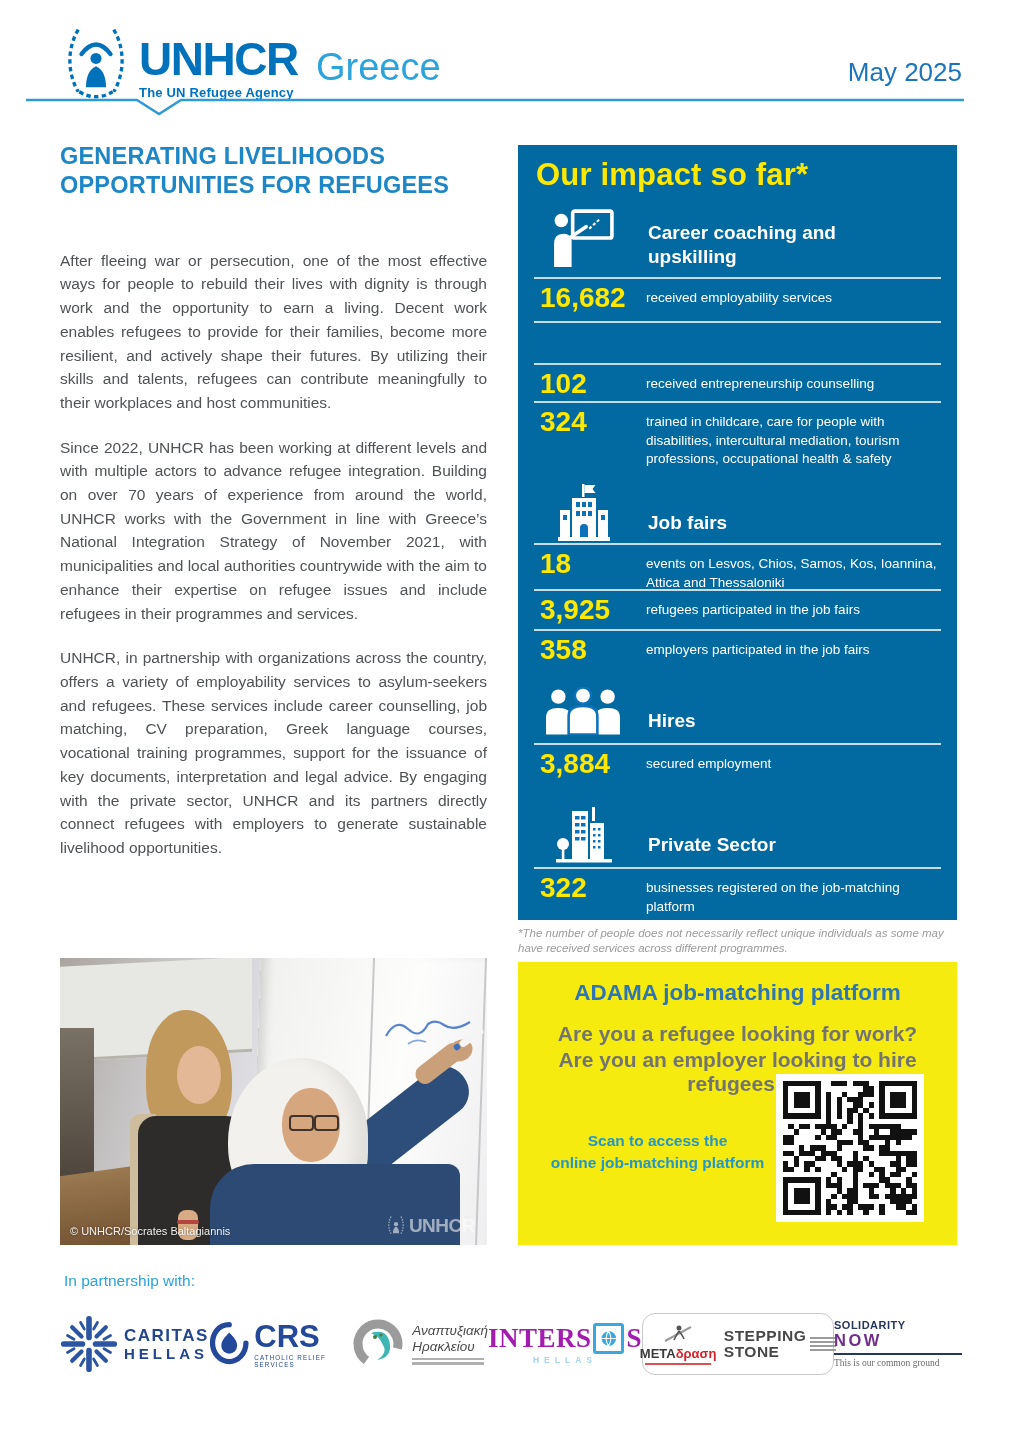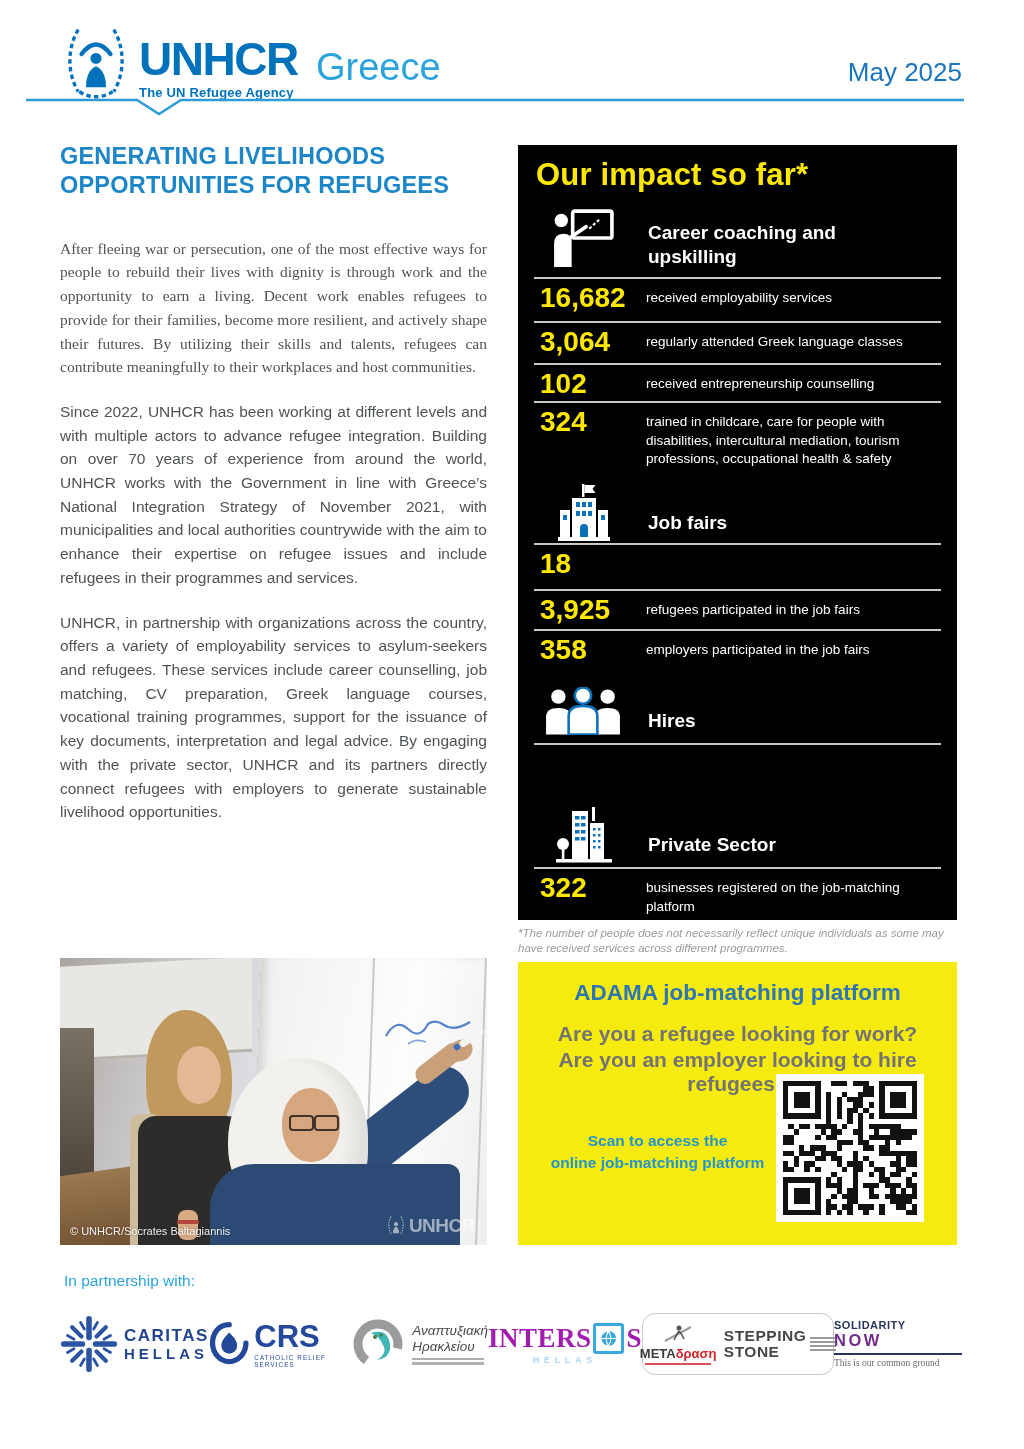--- a/index.html
+++ b/index.html
@@ -11,23 +11,23 @@
   .org-text{margin-left:7px;margin-top:14px;}
   .org-name{font-size:46px;font-weight:800;color:#0072BC;letter-spacing:-1.5px;line-height:0.95;}
   .org-tagline{font-size:13px;font-weight:700;color:#0072BC;margin-top:3px;letter-spacing:0.2px;}
   .country{position:absolute;left:316px;top:46px;font-size:38px;font-weight:400;color:#2BA3DC;}
   .date{position:absolute;right:62px;top:57px;font-size:26px;color:#1B75BC;}
   .header-rule{position:absolute;left:26px;top:98px;}
   
   .article{position:absolute;left:60px;top:142px;width:427px;}
   .article-title{font-size:23.5px;font-weight:700;color:#1D86C7;line-height:1.25;letter-spacing:0.2px;}
   .article p{margin:0 0 21px;font-size:15.5px;line-height:1.53;color:#4F5356;text-align:justify;}
-  .article p:first-of-type{margin-top:36px;font-family:Liberation Serif, serif;}
+  .article p:first-of-type{margin-top:48px;}
   
-  .impact{position:absolute;left:518px;top:145px;width:439px;height:775px;background:#000000;box-sizing:border-box;}
+  .impact{position:absolute;left:518px;top:145px;width:439px;height:775px;background:#0369a1;box-sizing:border-box;}
   .impact-title{position:absolute;left:18px;top:12px;font-size:31px;font-weight:800;color:#FFE800;letter-spacing:0.2px;}
   .sec-icon{position:absolute;}
   .sec-title{position:absolute;left:130px;width:250px;font-size:19px;font-weight:700;color:#fff;line-height:1.26;}
   .impact-hr{position:absolute;left:16px;width:407px;border-top:2px solid rgba(255,255,255,0.78);}
   .stat-row{position:absolute;left:16px;width:407px;display:flex;align-items:flex-start;}
   .stat-value{width:112px;font-size:28px;font-weight:700;color:#FFE800;line-height:1.1;padding-left:6px;box-sizing:border-box;flex:none;}
   .stat-label{flex:1;font-size:13.5px;color:#fff;line-height:1.38;padding-top:6px;padding-right:2px;}
   .footnote{position:absolute;left:518px;top:926px;width:438px;font-size:11.5px;font-style:italic;color:#9b9b9b;line-height:1.3;}
   
   .adama{position:absolute;left:518px;top:962px;width:439px;height:283px;background:#F6EB0E;}
@@ -156,24 +156,20 @@
     </div>
     <div class="sec-title" style="top:76px">Career coaching and upskilling</div>
     <div class="impact-hr" style="top:132px"></div>
 
     <div class="stat-row" style="top:138px">
       <div class="stat-value">16,682</div>
       <div class="stat-label">received employability services</div>
     </div>
     <div class="impact-hr" style="top:176px"></div>
 
-    <div class="stat-row" style="top:182px">
-      <div class="stat-value">3,064</div>
-      <div class="stat-label">regularly attended Greek language classes</div>
-    </div>
     <div class="impact-hr" style="top:218px"></div>
 
     <div class="stat-row" style="top:224px">
       <div class="stat-value">102</div>
       <div class="stat-label">received entrepreneurship counselling</div>
     </div>
     <div class="impact-hr" style="top:256px"></div>
 
     <div class="stat-row" style="top:262px">
       <div class="stat-value">324</div>
@@ -197,20 +193,21 @@
         <rect x="32" y="27" width="4" height="5" fill="#0B72BA"></rect>
         <rect x="7" y="31" width="4" height="5" fill="#0B72BA"></rect>
         <rect x="45" y="31" width="4" height="5" fill="#0B72BA"></rect>
       </svg>
     </div>
     <div class="sec-title" style="top:366px">Job fairs</div>
     <div class="impact-hr" style="top:398px"></div>
 
     <div class="stat-row" style="top:404px">
       <div class="stat-value">18</div>
+      <div class="stat-label">events on Lesvos, Chios, Samos, Kos, Ioannina, Attica and Thessaloniki</div>
     </div>
     <div class="impact-hr" style="top:444px"></div>
 
     <div class="stat-row" style="top:450px">
       <div class="stat-value">3,925</div>
       <div class="stat-label">refugees participated in the job fairs</div>
     </div>
     <div class="impact-hr" style="top:484px"></div>
 
     <div class="stat-row" style="top:490px">
@@ -224,20 +221,24 @@
         <path d="M2 46 V29 q0-9 12-9 t12 9 V46 Z" fill="#fff"></path>
         <circle cx="62" cy="9" r="7" fill="#fff"></circle>
         <path d="M50 46 V29 q0-9 12-9 t12 9 V46 Z" fill="#fff"></path>
         <circle cx="38" cy="8" r="8" fill="#fff" stroke="#0B72BA" stroke-width="2.5"></circle>
         <path d="M24 46 V28 q0-10 14-10 t14 10 V46 Z" fill="#fff" stroke="#0B72BA" stroke-width="2.5"></path>
       </svg>
     </div>
     <div class="sec-title" style="top:564px">Hires</div>
     <div class="impact-hr" style="top:598px"></div>
 
+    <div class="stat-row" style="top:604px">
+      <div class="stat-value">3,884</div>
+      <div class="stat-label">secured employment</div>
+    </div>
 
     <div class="sec-icon" style="left:38px;top:655px">
       <svg width="56" height="64" viewBox="0 0 56 62">
         <rect x="36" y="6" width="3" height="14" fill="#fff"></rect>
         <rect x="16" y="10" width="16" height="48" fill="#fff"></rect>
         <rect x="34" y="22" width="14" height="36" fill="#fff"></rect>
         <rect x="19" y="15" width="4.5" height="3.5" fill="#0B72BA"></rect>
           <rect x="25" y="15" width="4.5" height="3.5" fill="#0B72BA"></rect>
         <rect x="19" y="22" width="4.5" height="3.5" fill="#0B72BA"></rect>
           <rect x="25" y="22" width="4.5" height="3.5" fill="#0B72BA"></rect>

